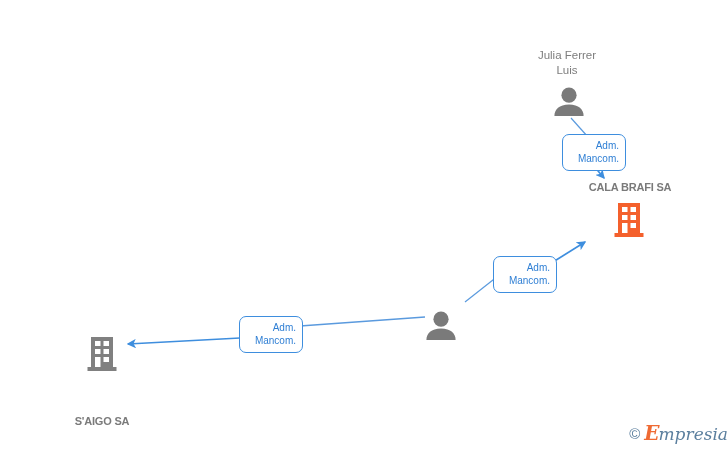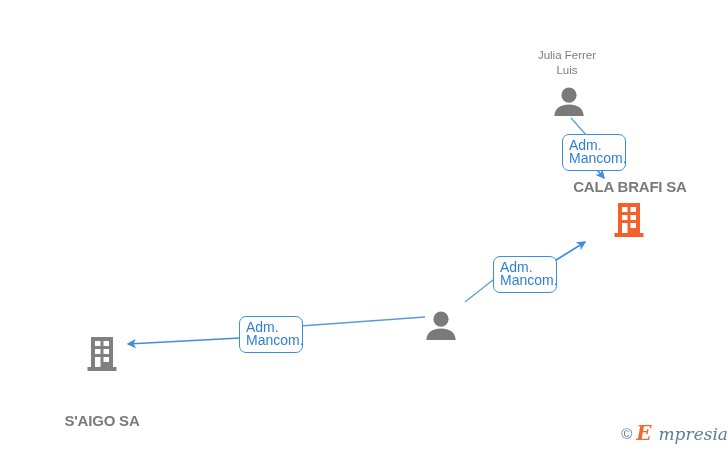--- a/index.html
+++ b/index.html
@@ -24,42 +24,42 @@
     position:absolute;
     text-align:center;
     color:#7d7d7d;
     font-size:11.5px;
     line-height:14.5px;
     white-space:pre-line;
     letter-spacing:0px;
   }
   .caption.company{
     font-weight:bold;
-    font-size:15px;
+    font-size:11px;
     letter-spacing:-0.2px;
     color:#7a7a7a;
   }
 
   
   .avatar{position:absolute;width:34px;height:30px;}
 
   
   .building{position:absolute;width:30px;height:34px;}
 
   
   .relbox{
     position:absolute;
     box-sizing:border-box;
     border:1.4px solid #3e8ede;
     border-radius:7px;
     background:#ffffff;
     color:#2f7fd4;
-    font-size:14px;
+    font-size:10px;
     line-height:13px;
-    text-align:left;
+    text-align:right;
     padding:4px 6px 5px 6px;
     white-space:pre-line;
     box-shadow:0 0 0 0 rgba(0,0,0,0);
   }
 
   
   #watermark{
     position:absolute;
     right:8px;bottom:6px;
     display:flex;align-items:center;gap:4px;
@@ -68,21 +68,21 @@
   .wm-c{
     color:#5b7f9e;font-size:15px;line-height:15px;
   }
   .wm-e{
     color:#ef6a33;font-family:"DejaVu Serif","Liberation Serif",serif;
     font-style:italic;font-size:20px;line-height:20px;font-weight:bold;
     margin-right:-1px;
   }
   .wm-rest{
     color:#5b7f9e;font-family:"DejaVu Serif","Liberation Serif",serif;
-    font-style:italic;font-size:17px;line-height:17px;margin-left:8px;
+    font-style:italic;font-size:17px;line-height:17px;
   }
 </style>
 </head>
 <body>
 
 <div id="canvas">
 
   <svg id="edges" viewBox="0 0 728 450" width="728" height="450" xmlns="http://www.w3.org/2000/svg">
     <defs>
       <marker id="arrow-blue" viewBox="0 0 10 10" refX="8.5" refY="5" markerWidth="5.5" markerHeight="5.5" orient="auto-start-reverse">

